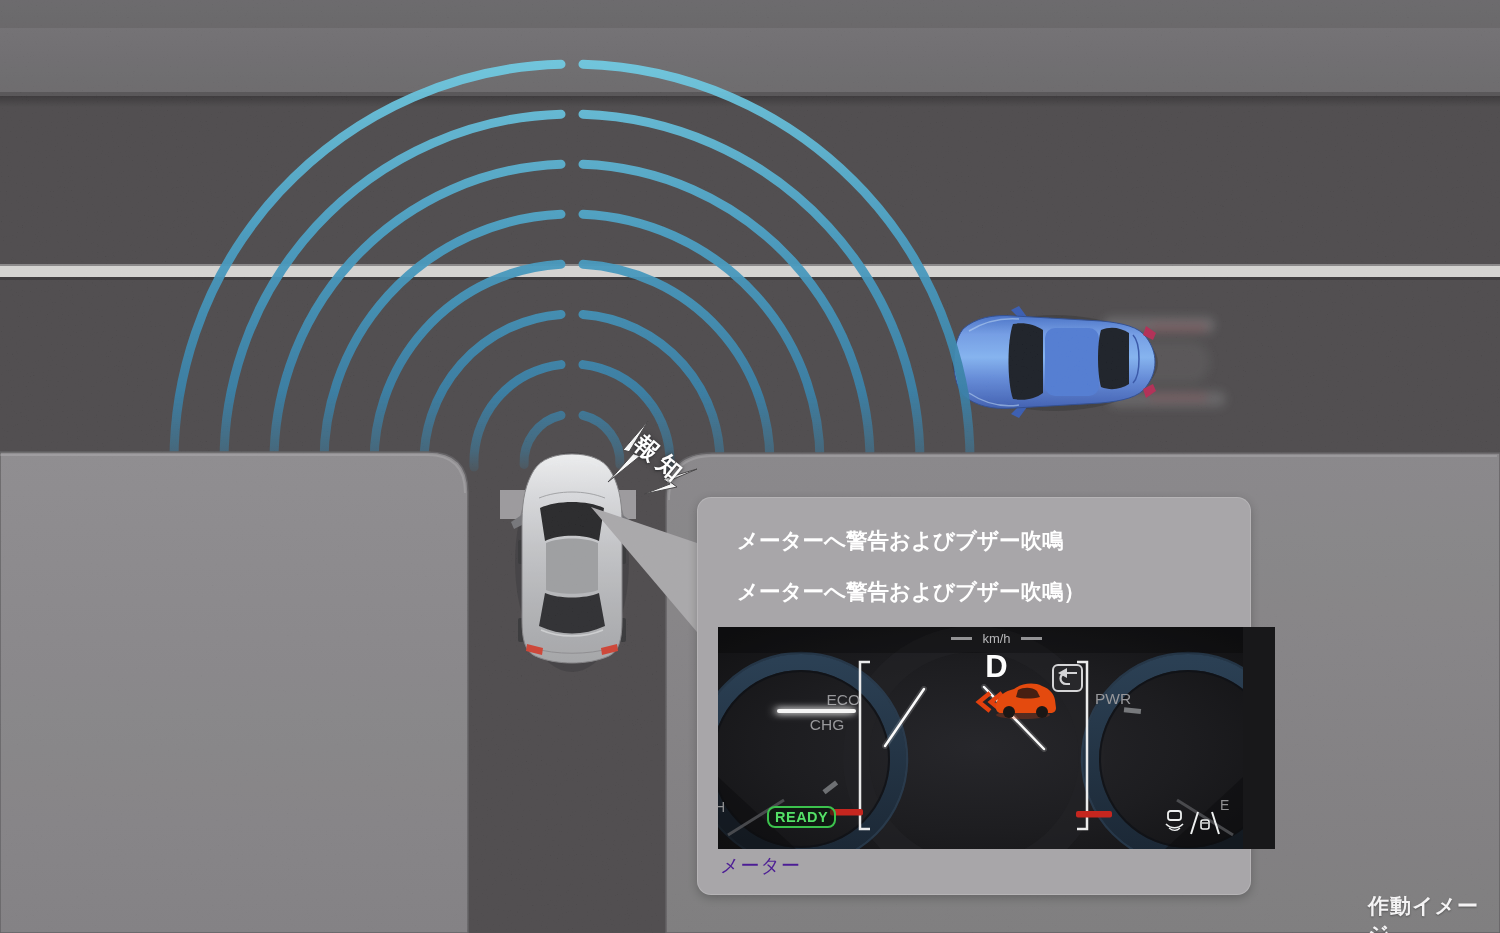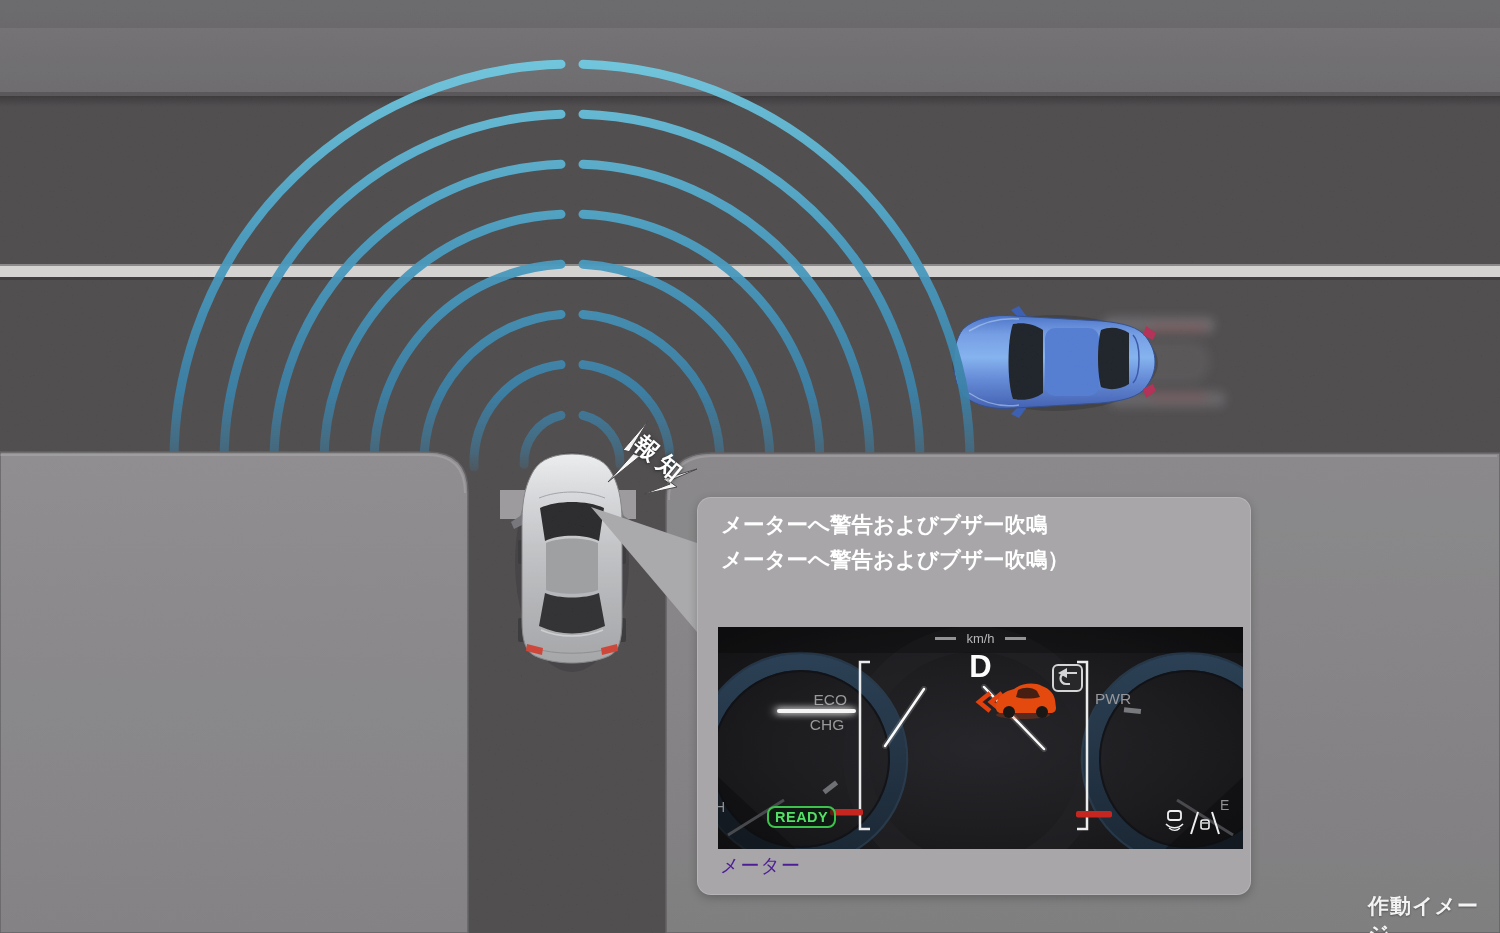--- a/index.html
+++ b/index.html
@@ -21,32 +21,32 @@
   
   .callout{
     position:absolute;left:697px;top:497px;width:554px;height:398px;z-index:5;
     background:#a8a6a9;border-radius:14px;
     box-shadow:inset 0 0 0 1px rgba(255,255,255,.16),0 3px 10px rgba(0,0,0,.22);
   }
   .callout-text{
     position:absolute;left:24px;top:11px;right:18px;
     color:#ffffff;font-size:21.5px;font-weight:700;line-height:34.5px;
   }
-  .callout-text p{margin:0;}
+  .callout-text p{margin:16px;}
   .meter{
     position:absolute;left:21px;top:130px;width:525px;height:222px;
-    background:#18181a;overflow:hidden;
+    background:#18181a;overflow:hidden;padding-left:32px;
   }
   .meter-svg{position:absolute;inset:0;width:525px;height:222px;display:block;}
   .m-text{position:absolute;white-space:nowrap;}
   .m-kmh{left:0;right:0;top:4px;text-align:center;color:#b6b6b8;font-size:13px;font-weight:400;}
   .m-kmh .dash{display:inline-block;width:21px;height:3px;background:#939395;vertical-align:middle;margin:0 10px 3px 10px;}
   .m-gear{left:0;right:0;top:22px;text-align:center;color:#fdfdfd;font-size:31px;font-weight:700;}
   .m-warning{left:0;right:0;top:126px;text-align:center;color:#ec5a12;font-size:21px;font-weight:700;letter-spacing:1px;}
-  .m-eco{left:89px;width:40px;top:64px;text-align:right;color:#98989b;font-size:15.5px;}
+  .m-eco{left:102px;width:40px;top:64px;text-align:right;color:#98989b;font-size:15.5px;}
   .m-chg{left:89px;width:40px;top:89px;text-align:center;color:#98989b;font-size:15.5px;}
   .m-pwr{left:377px;top:63px;color:#98989b;font-size:15.5px;}
   .m-ready{
     left:49px;top:179px;color:#54e067;font-size:14.5px;font-weight:700;letter-spacing:.5px;
     border:2px solid #3cc24d;border-radius:8px;padding:0 6px;line-height:18px;
     background:rgba(8,24,10,.55);
   }
   .m-needle{
     position:absolute;left:59px;top:82px;width:79px;height:3.5px;background:#f5f5f5;border-radius:2px;
     box-shadow:0 0 6px rgba(255,255,255,.9),-4px 0 8px rgba(255,255,255,.7);

